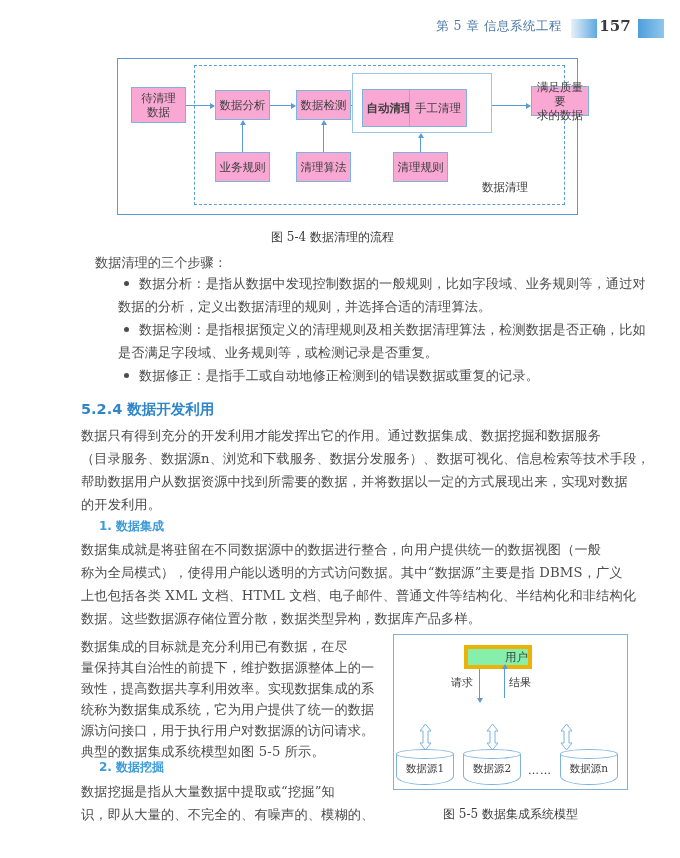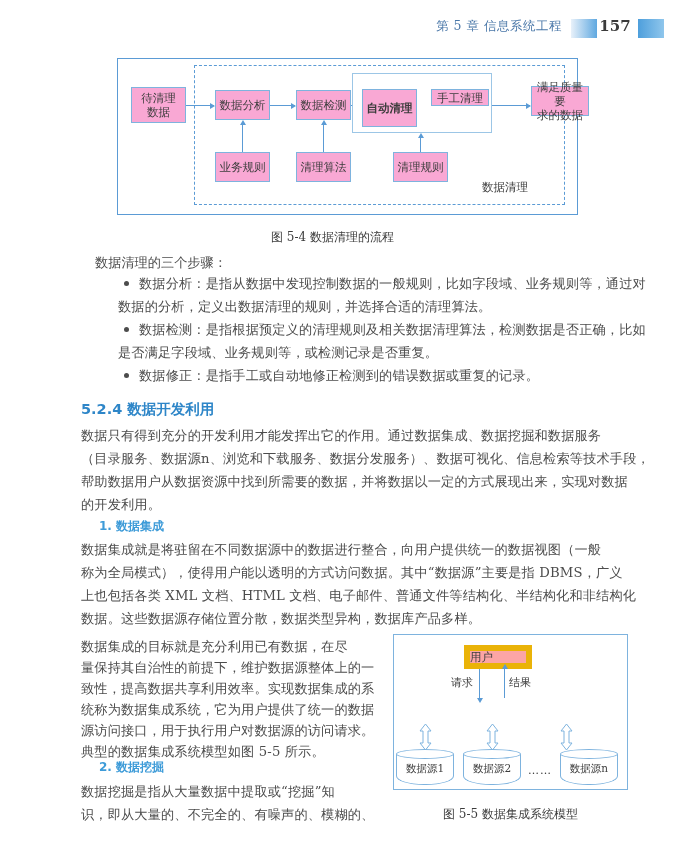--- a/index.html
+++ b/index.html
@@ -190,28 +190,28 @@
     left: 393px;
     top: 634px;
     width: 235px;
     height: 156px;
     border: 1px solid #7eb3de;
     box-sizing: border-box;
     background: #fff;
   }
   .f55-box {
     position: absolute;
-    border: 6px solid #eab308;
-    box-sizing: border-box;
-    background: #fca5a5;
+    border: 4px solid #eab308;
+    box-sizing: border-box;
+    background: #86efac;
     font-size: 11.5px;
     color: #3c3c3c;
     display: flex;
     align-items: center;
-    justify-content: flex-start;
+    justify-content: flex-end;
     white-space: nowrap;
   }
   .f55-label {
     position: absolute;
     font-size: 11px;
     color: #3c3c3c;
     white-space: nowrap;
   }
   .f55-line-down {
     position: absolute;
@@ -318,21 +318,21 @@
     <span>数据检测</span>
   </div>
 
   <div class="arrow-h" style="left:233px; top:46px; width:25px;"></div>
 
   <div class="group-box" style="left:234px; top:14px; width:140px; height:60px;"></div>
 
   <div class="node" style="left:244px; top:30px; width:55px; height:38px;font-weight:bold;">
     <span>自动清理</span>
   </div>
-  <div class="node" style="left:313px; top:30px; width:58px; height:17px;">
+  <div class="node" style="left:291px; top:30px; width:58px; height:38px;">
     <span>手工清理</span>
   </div>
 
   <div class="arrow-h" style="left:374px; top:46px; width:38px;"></div>
 
   <div class="node" style="left:413px; top:27px; width:58px; height:30px;">
     <span style="white-space:pre-line;">满足质量要
 求的数据</span>
   </div>
 

